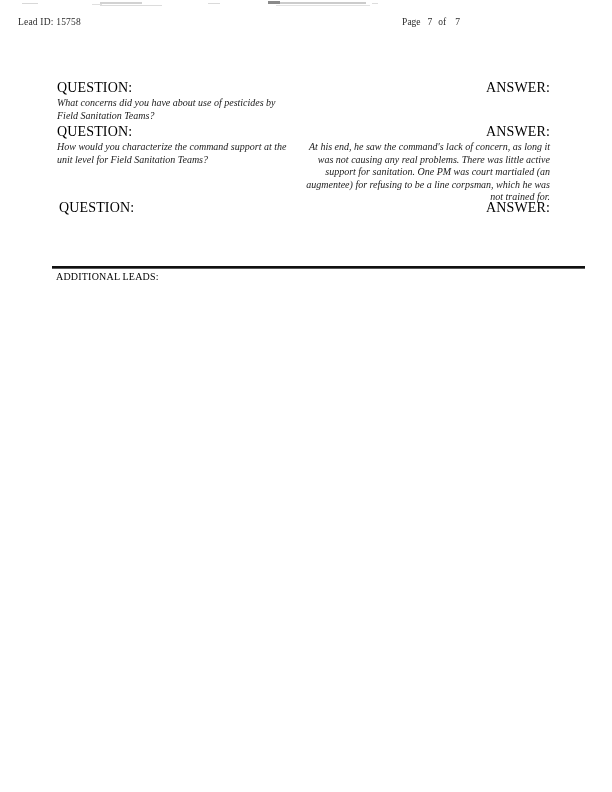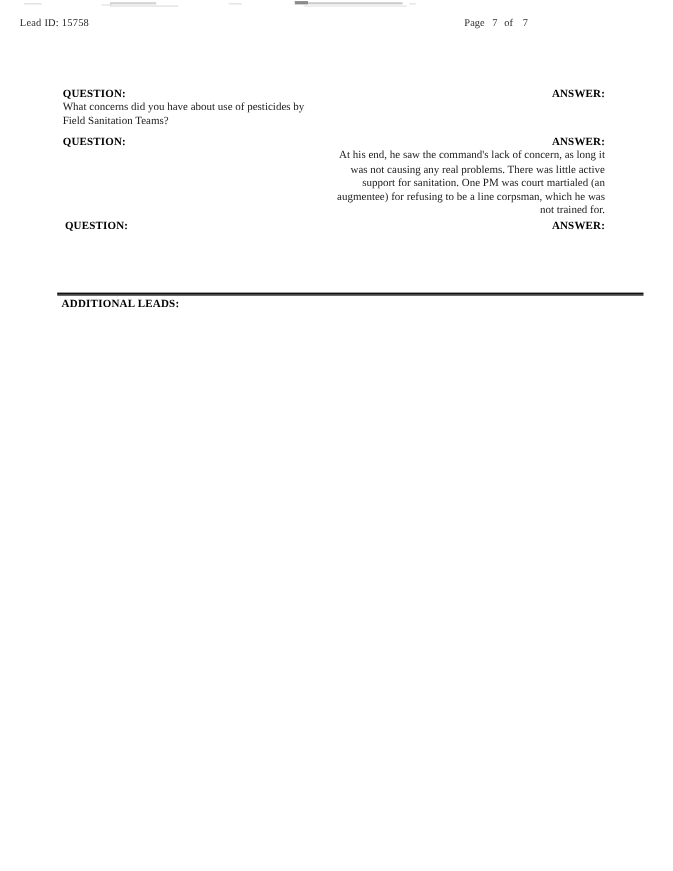--- a/index.html
+++ b/index.html
@@ -55,21 +55,21 @@
     position: absolute;
     left: 18px;
     top: 0;
     font-size: 9.5px;
     letter-spacing: 0.2px;
     white-space: nowrap;
     color: #2b2b2b;
   }
   .page-number {
     position: absolute;
-    right: 24px;
+    right: 44px;
     top: 0;
     font-size: 9.5px;
     white-space: nowrap;
     color: #2b2b2b;
   }
   .page-number .pn-word { margin-right: 7px; }
   .page-number .pn-cur  { margin-right: 6px; }
   .page-number .pn-of   { margin-right: 9px; }
 
   
@@ -94,31 +94,32 @@
     width: 232px;
   }
   .col-a {
     position: absolute;
     left: 302px;
     width: 248px;
     text-align: right;
   }
 
   .qa-label {
-    font-weight: bold;
-    font-size: 10px;
+    font-weight: normal;
+    font-size: 14px;
     letter-spacing: 0.15px;
     margin: 0 0 1px 0;
     color: #000;
   }
   .qa-text {
     font-size: 10px;
     line-height: 12.6px;
     margin: 0;
     color: #1a1a1a;
+    font-style: italic;
   }
   
   .qa-row.r3 .col-q .qa-label { padding-left: 2px; }
 
   
   .rule {
     position: absolute;
     top: 266px;
     left: 52px;
     width: 533px;
@@ -131,21 +132,21 @@
     left: 0;
     top: 2px;
     width: 533px;
     height: 1px;
     background: #5a5a5a;
   }
   .additional-leads {
     position: absolute;
     top: 271px;
     left: 56px;
-    font-weight: bold;
+    font-weight: normal;
     font-size: 10px;
     letter-spacing: 0.2px;
     color: #000;
   }
 
   
   .blank-area {
     position: absolute;
     top: 292px;
     left: 0;
@@ -187,20 +188,21 @@
       </div>
       <div class="col-a">
         <p class="qa-label">ANSWER:</p>
         <p class="qa-text"></p>
       </div>
     </div>
 
     <div class="qa-row r2">
       <div class="col-q">
         <p class="qa-label">QUESTION:</p>
+        <p class="qa-text">How would you characterize the command support at the unit level for Field Sanitation Teams?</p>
       </div>
       <div class="col-a">
         <p class="qa-label">ANSWER:</p>
         <p class="qa-text">At his end, he saw the command's lack of concern, as long it was not causing any real problems.  There was little active support for sanitation.  One PM was court martialed (an augmentee) for refusing to be a line corpsman, which he was not trained for.</p>
       </div>
     </div>
 
     <div class="qa-row r3">
       <div class="col-q">
         <p class="qa-label">QUESTION:</p>

